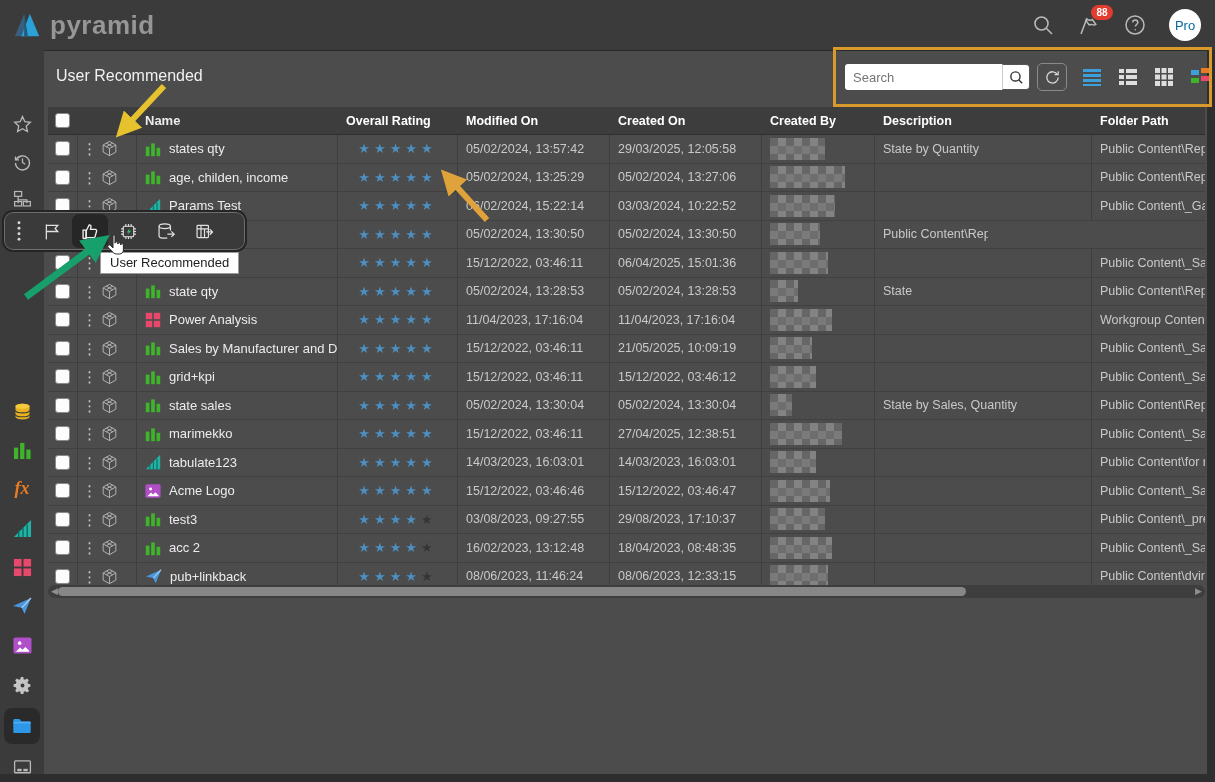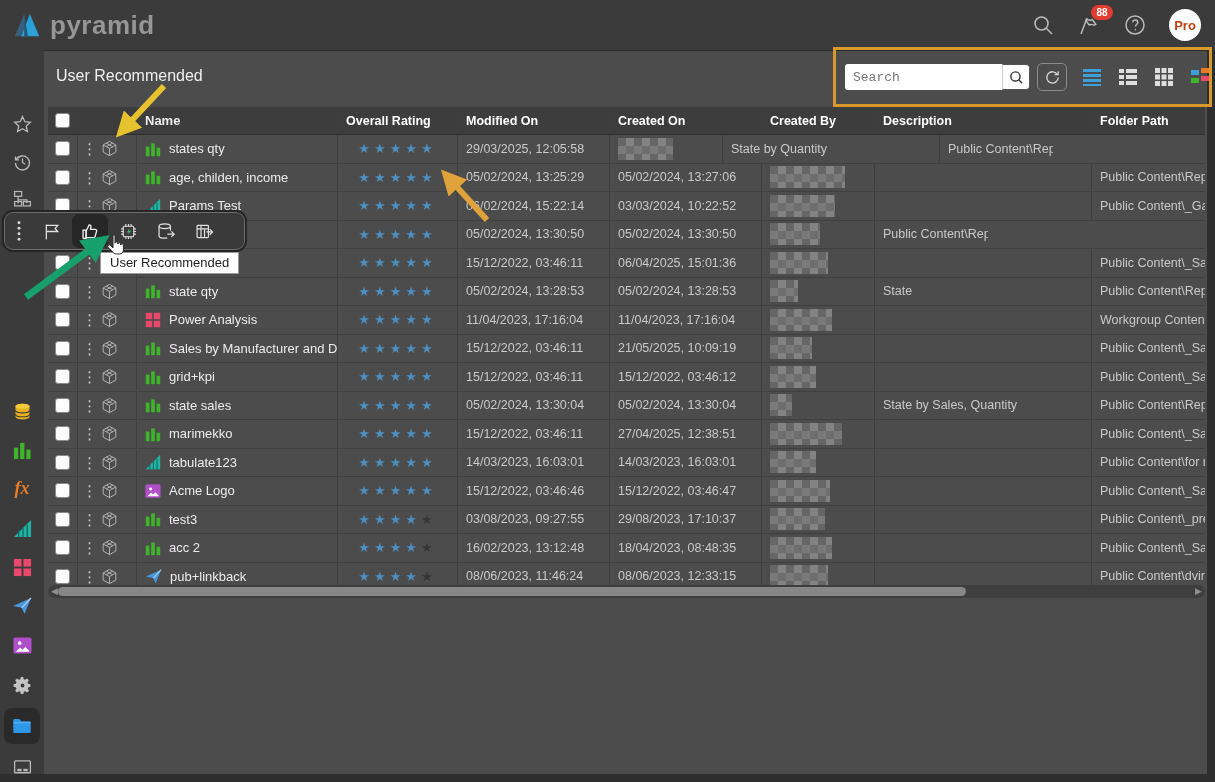--- a/index.html
+++ b/index.html
@@ -10,21 +10,21 @@
     font-family:"Liberation Sans", sans-serif;
     -webkit-font-smoothing:antialiased;
   }
   
   .topbar{position:absolute;left:0;top:0;width:1215px;height:50px;background:#3b3b3b;display:flex;align-items:center;z-index:5;}
   .logo{display:flex;align-items:center;gap:8px;margin-left:12px;}
   .logo-text{color:#969696;font-size:26px;font-weight:600;letter-spacing:.5px;}
   .tb-right{position:absolute;right:14px;top:0;height:50px;display:flex;align-items:center;gap:22px;}
   .tb-ic{width:24px;height:24px;position:relative;color:#b9b9b9;}
   .badge{position:absolute;top:-8px;right:-12px;min-width:22px;height:15px;background:#e23b30;color:#fff;border-radius:8px;font-size:10px;font-weight:bold;display:flex;align-items:center;justify-content:center;padding:0 4px;}
-  .avatar{width:32px;height:32px;border-radius:50%;background:#fff;color:#c2410c;font-size:13px;font-weight:bold;display:flex;align-items:center;justify-content:center;}
+  .avatar{width:32px;height:32px;border-radius:50%;background:#fff;color:#0369a1;font-size:13px;font-weight:normal;display:flex;align-items:center;justify-content:center;}
   
   .sidebar{position:absolute;left:0;top:50px;width:44px;height:724px;background:#3b3b3b;z-index:4;}
   .sb-ic{position:absolute;left:50%;transform:translateX(-50%);width:36px;height:36px;display:flex;align-items:center;justify-content:center;border-radius:8px;}
   .sb-ic.active{background:#2a2a2a;}
   .fx-text{color:#e87b23;font-family:"Liberation Serif",serif;font-style:italic;font-weight:bold;font-size:18px;}
   
   .main{position:absolute;left:44px;top:50px;width:1163px;height:724px;background:#4c4c4c;border-top:1px solid #2a2a2a;}
   .page-title{position:absolute;left:12px;top:16px;color:#f0f0f0;font-size:16px;}
   
   .table{position:absolute;left:4px;top:56px;width:1157px;}
@@ -54,21 +54,21 @@
   .trow:nth-child(9) .blur{width:46px}.trow:nth-child(10) .blur{width:22px}
   .trow:nth-child(11) .blur{width:72px}.trow:nth-child(12) .blur{width:46px}
   .trow:nth-child(13) .blur{width:60px}.trow:nth-child(14) .blur{width:55px}
   .trow:nth-child(15) .blur{width:62px}.trow:nth-child(16) .blur{width:58px}
   
   .hscroll{position:absolute;left:4px;top:534px;width:1157px;height:13px;background:#3e3e3e;border-radius:7px;display:flex;align-items:center;}
   .hthumb{position:absolute;left:10px;width:908px;height:9px;background:#878787;border-radius:5px;}
   .harrow{position:absolute;color:#8f8f8f;font-size:9px;top:1px;}
   
   .search-wrap{position:absolute;left:845px;top:63px;display:flex;align-items:center;z-index:6;}
-  .search-input{width:157px;height:26px;background:#fff;border:none;border-radius:3px 0 0 3px;padding:0 8px;font-size:13px;color:#333;outline:none;font-family:Liberation Mono, monospace;}
+  .search-input{width:157px;height:26px;background:#fff;border:none;border-radius:3px 0 0 3px;padding:0 8px;font-size:13px;color:#333;outline:none;font-family:Liberation Sans, sans-serif;}
   .search-btn{width:28px;height:26px;background:#fff;border:1px solid #555;border-left:1px solid #ccc;border-radius:0 4px 4px 0;display:flex;align-items:center;justify-content:center;}
   .refresh-btn{margin-left:7px;width:30px;height:28px;border:1px solid #8a8a8a;border-radius:5px;display:flex;align-items:center;justify-content:center;}
   .view-ic{margin-left:14px;width:22px;height:22px;display:flex;align-items:center;justify-content:center;}
   
   .annot-box{position:absolute;left:833px;top:47px;width:379px;height:60px;border:3px solid #d9992b;z-index:7;pointer-events:none;}
   .arrows{position:absolute;left:0;top:0;width:1215px;height:782px;z-index:30;pointer-events:none;}
   
   .ftoolbar{position:absolute;left:4px;top:212px;width:241px;height:38px;background:#3a3a3a;border:1px solid #6e6e6e;outline:2px solid #252525;border-radius:9px;display:flex;align-items:center;z-index:20;}
   .ft-btn{width:36px;height:34px;margin:0 1px;display:flex;align-items:center;justify-content:center;border-radius:7px;}
   .ft-btn.selected{background:#262626;}
@@ -244,20 +244,21 @@
             </span>
       <span>states qty</span>
     </div>
     <div class="cell c-rate stars">
             <span class="star-on">★</span>
             <span class="star-on">★</span>
             <span class="star-on">★</span>
             <span class="star-on">★</span>
             <span class="star-on">★</span>
           </div>
+    <div class="cell c-date">05/02/2024, 13:57:42</div>
     <div class="cell c-date">29/03/2025, 12:05:58</div>
     <div class="cell c-by">
             <span class="blur"></span>
           </div>
     <div class="cell c-desc">State by Quantity</div>
     <div class="cell c-folder">Public Content\Rep</div>
   </div>
 
   <div class="trow">
     <div class="cell c-check">

